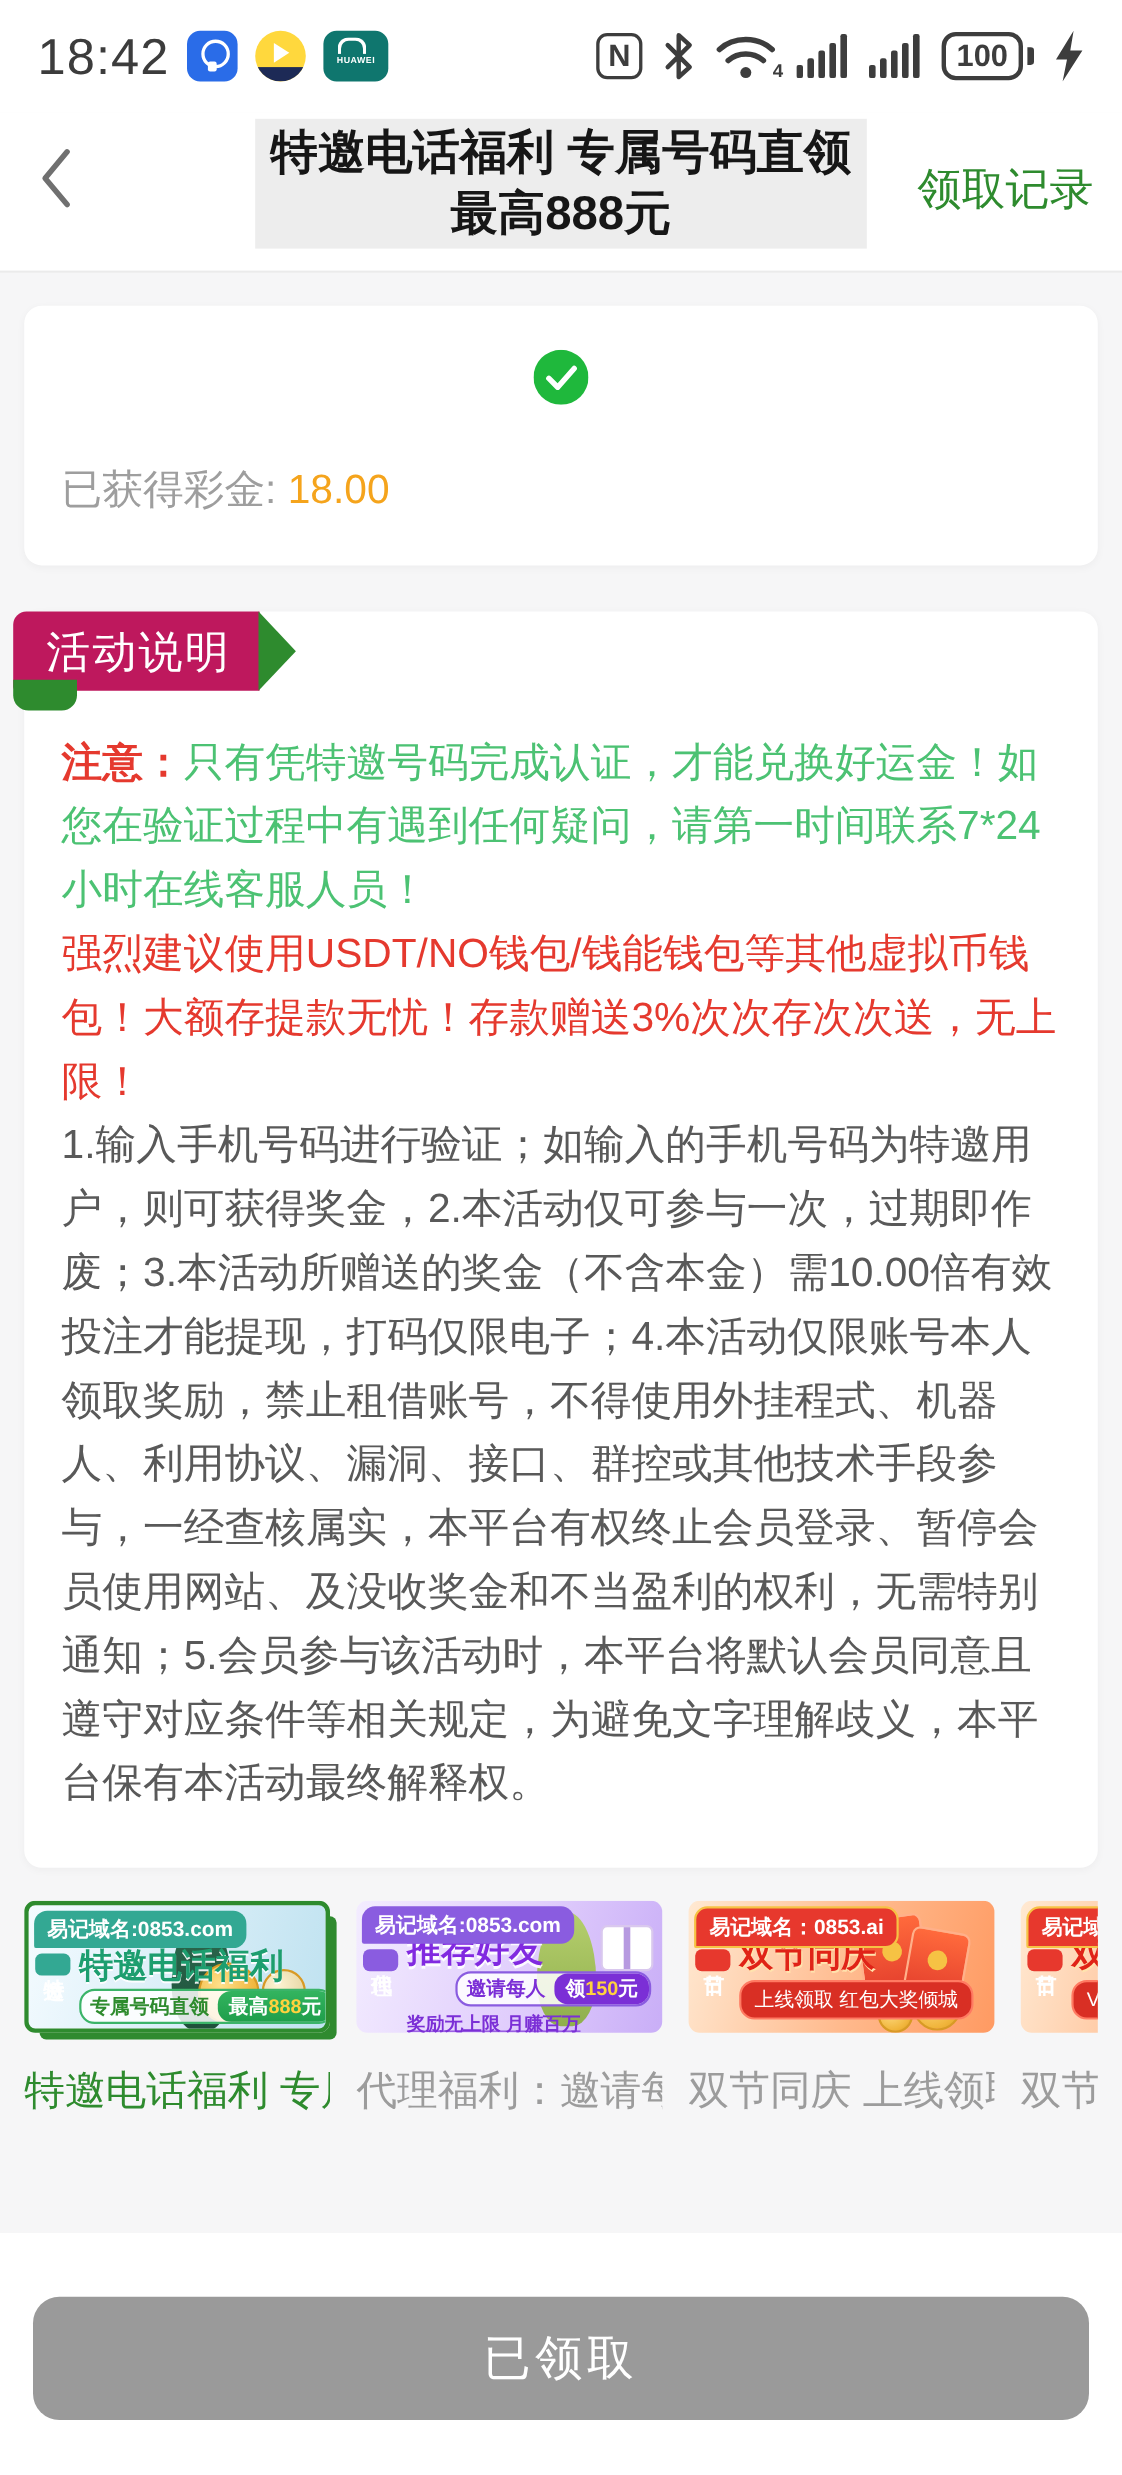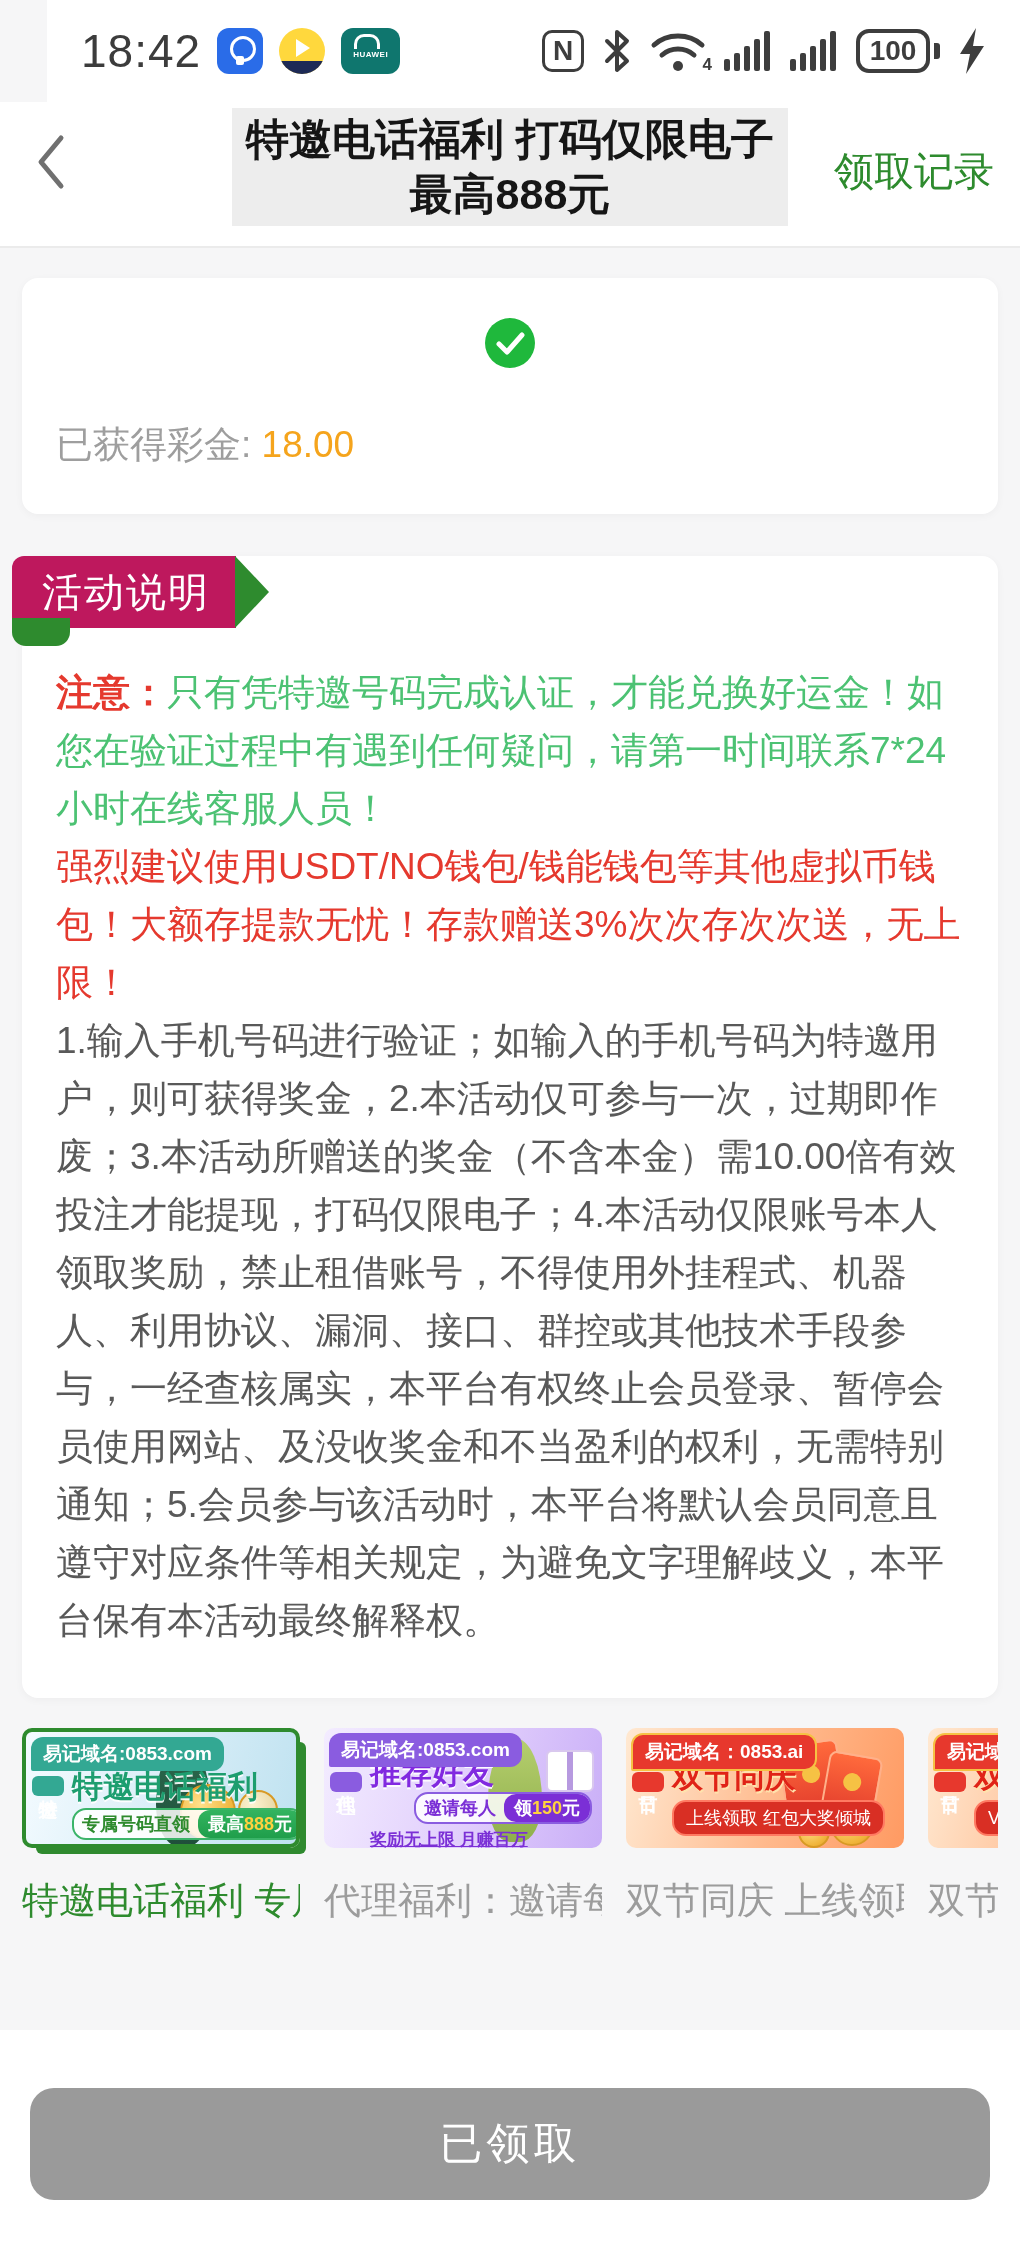--- a/index.html
+++ b/index.html
@@ -5,21 +5,21 @@
   html,body{margin:0;padding:0;}
   body{
     width:1020px;height:2250px;position:relative;overflow:hidden;
     background:#f6f6f7;
     font-family:"Liberation Sans","DejaVu Sans",sans-serif;
     -webkit-font-smoothing:antialiased;
   }
   
   .statusbar{
     height:102px;background:#fff;display:flex;align-items:center;
-    justify-content:space-between;padding:0 34px;box-sizing:border-box;margin-left:47px;
+    justify-content:space-between;padding:0 34px;box-sizing:border-box;
   }
   .sb-left{display:flex;align-items:center;gap:16px;}
   .sb-time{font-size:46px;color:#3c3c3c;font-weight:500;letter-spacing:1px;}
   .appicon{width:46px;height:46px;border-radius:12px;position:relative;overflow:hidden;flex:0 0 auto;}
   .appicon.bulb{background:#2a6ce8;}
   .bulb-glass{position:absolute;left:13px;top:8px;width:20px;height:20px;border:3px solid #fff;border-radius:50%;}
   .bulb-base{position:absolute;left:19px;top:28px;width:8px;height:9px;background:#fff;border-radius:2px;}
   .appicon.cat{background:#ffd83d;border-radius:50%;}
   .cat-play{position:absolute;left:17px;top:11px;width:0;height:0;border-left:14px solid #fff;border-top:9px solid transparent;border-bottom:9px solid transparent;}
   .cat-band{position:absolute;left:0;bottom:0;width:100%;height:13px;background:#1d2a56;}
@@ -178,21 +178,21 @@
   </div>
 </div>
 
 <div class="header">
   <div class="back-btn">
     <svg width="34" height="64" viewBox="0 0 34 64">
       <polyline points="28,8 8,32 28,56" fill="none" stroke="#707070" stroke-width="5" stroke-linecap="round" stroke-linejoin="round"></polyline>
     </svg>
   </div>
   <div class="title-box">
-    <div>特邀电话福利 打码仅限电子</div>
+    <div>特邀电话福利 专属号码直领</div>
     <div>最高888元</div>
   </div>
   <div class="record-link">领取记录</div>
 </div>
 
 <div class="card card-result">
   <div class="success-row">
     <svg width="50" height="50" viewBox="0 0 50 50">
       <circle cx="25" cy="25" r="25" fill="#1fb83c"></circle>
       <polyline points="14,26 22,34 37,17" fill="none" stroke="#fff" stroke-width="5" stroke-linecap="round" stroke-linejoin="round"></polyline>

